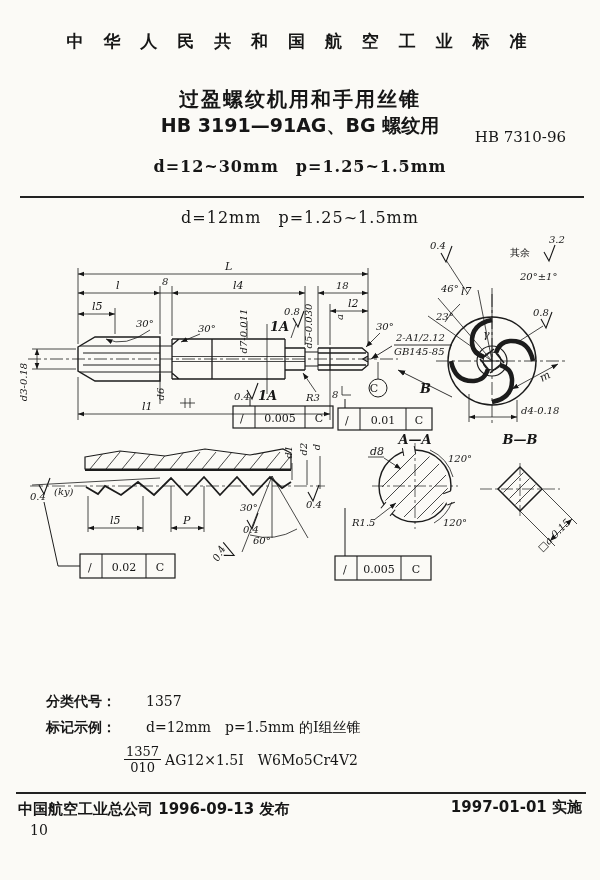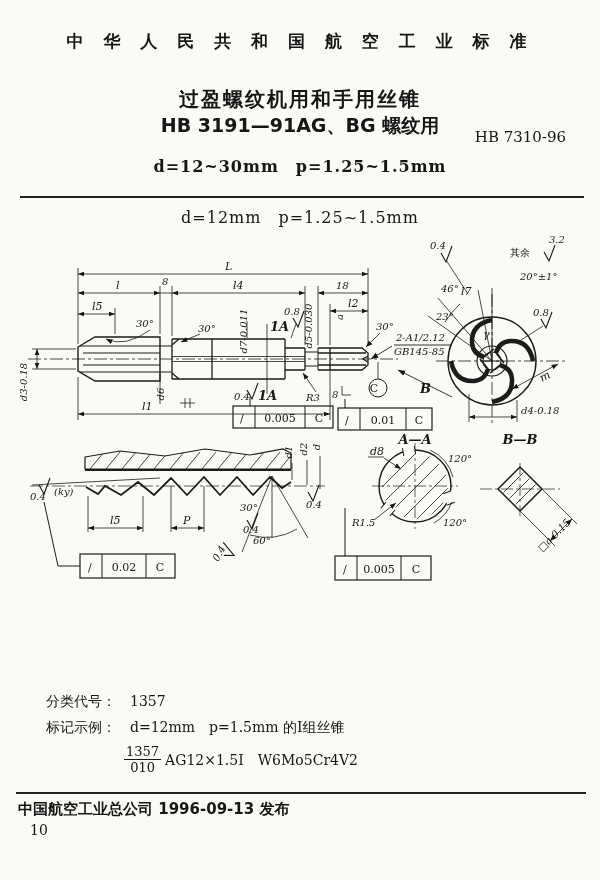--- a/index.html
+++ b/index.html
@@ -17,21 +17,21 @@
   .rule1{top:196px;left:20px;right:16px;}
   .rule2{top:792px;left:16px;right:14px;}
   .subtitle{top:208px;font-size:16px;letter-spacing:1px;}
   svg text{fill:#161616;}
   .dim{font:italic 10px "DejaVu Serif",serif;}
   .dimb{font:italic 11px "DejaVu Serif",serif;}
   .cn{font:10px "DejaVu Sans","Liberation Sans",sans-serif;}
   .sec{font:italic 13px "DejaVu Serif",serif;font-weight:bold;}
   .frm{font:11px "DejaVu Serif",serif;}
   .notes{top:688px;left:46px;font-size:14px;line-height:26px;}
-  .notes .lbl{font-family:"DejaVu Sans","Liberation Sans",sans-serif;font-weight:normal;margin-right:14px;}
+  .notes .lbl{font-family:"DejaVu Sans","Liberation Sans",sans-serif;font-weight:bold;margin-right:30px;}
   .noterow{white-space:nowrap;}
   .coderow{margin-top:4px;padding-left:78px;display:flex;align-items:center;}
   .frac{display:inline-block;text-align:center;font-size:13px;line-height:15px;margin-right:4px;}
   .frac .num{display:block;border-bottom:1.4px solid #161616;padding:0 2px;}
   .frac .den{display:block;}
   .footer-l{top:800px;left:18px;font-family:"DejaVu Sans","Liberation Sans",sans-serif;font-weight:bold;font-size:15px;text-align:right;}
   .footer-r{top:798px;right:18px;font-family:"DejaVu Sans","Liberation Sans",sans-serif;font-weight:bold;font-size:15px;}
   .pageno{top:822px;left:30px;font-size:14px;}
 </style>
 </head>
@@ -315,15 +315,16 @@
       <span class="frac">
         <span class="num">1357</span>
         <span class="den">010</span>
       </span>
       <span>AG12×1.5Ⅰ　W6Mo5Cr4V2</span>
     </div>
   </div>
 
   <div class="abs rule rule2"></div>
   <div class="abs footer-l">中国航空工业总公司 1996-09-13 发布</div>
+  <div class="abs footer-r">1997-01-01 实施</div>
   <div class="abs pageno">10</div>
 
 </div>
 
 </body></html>

